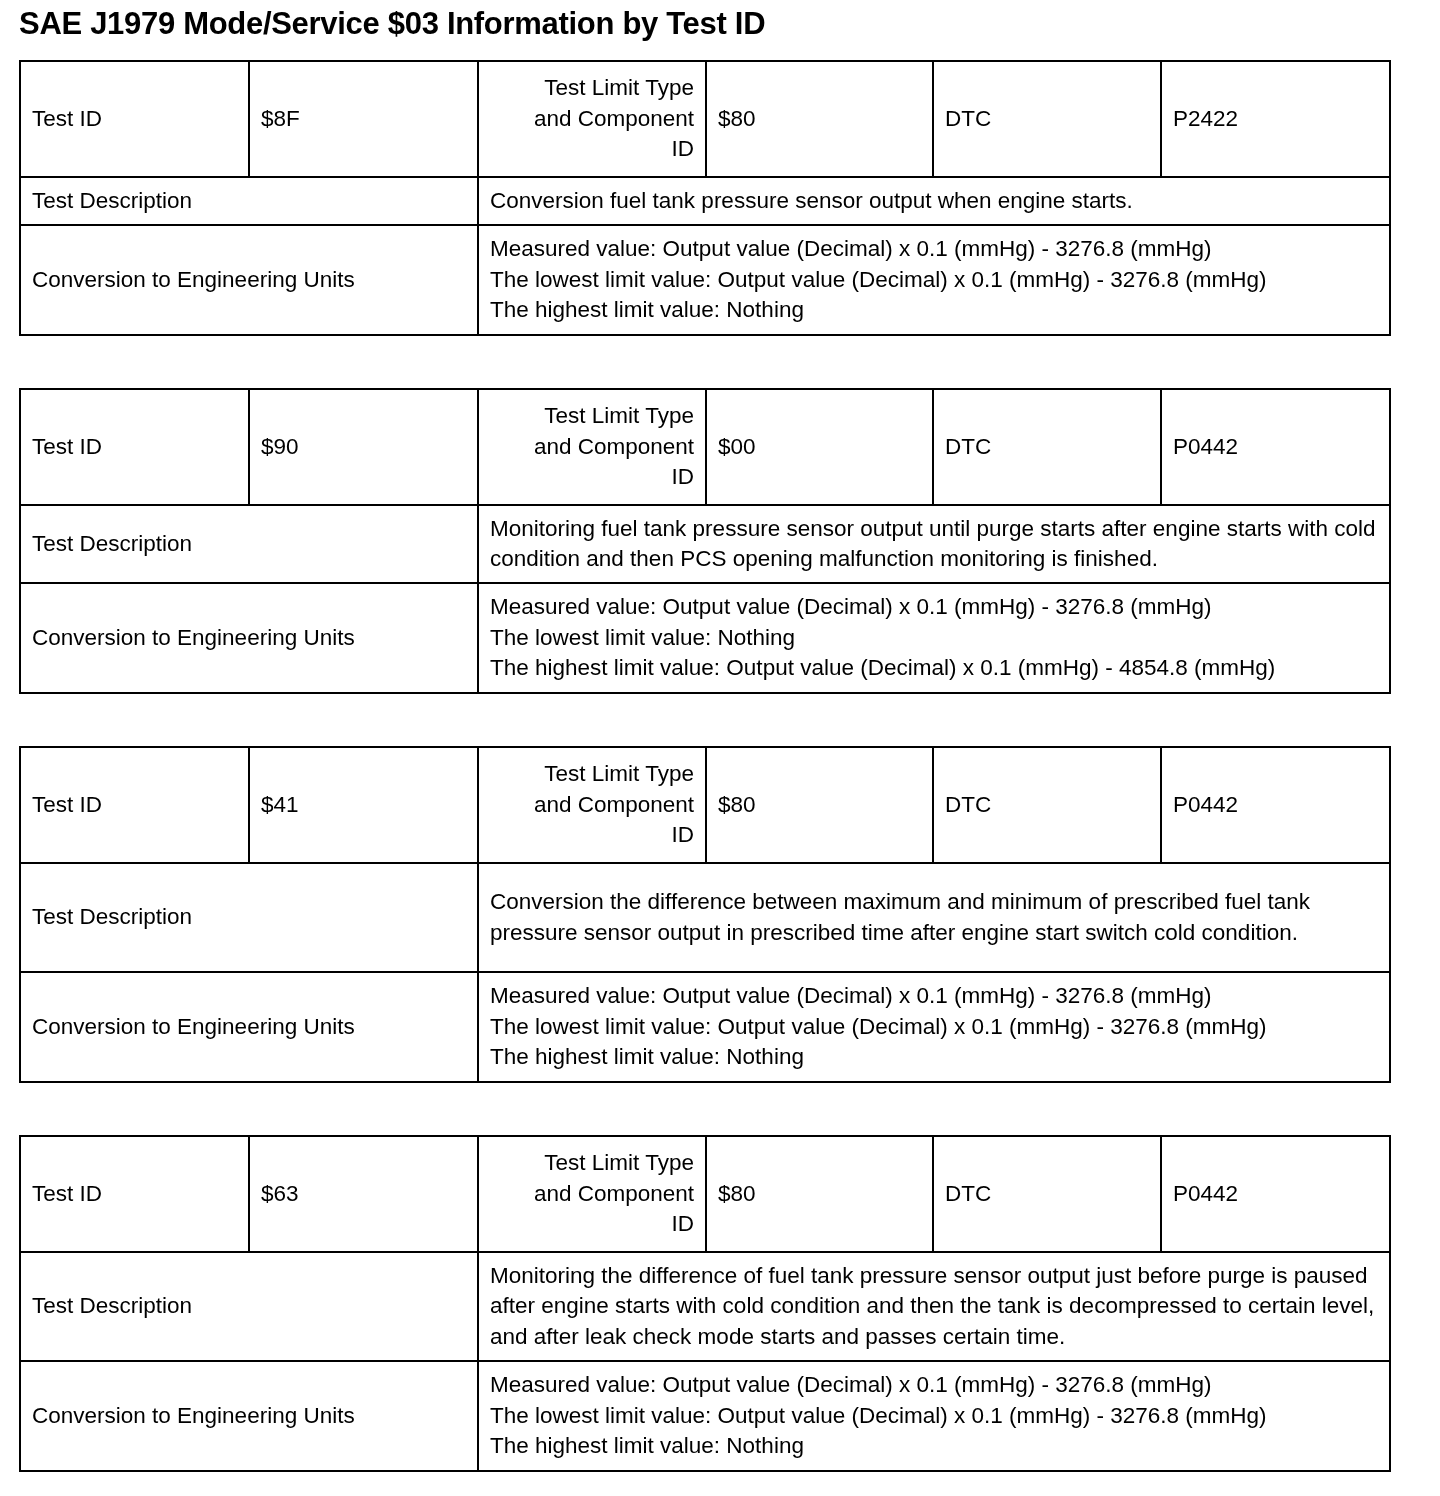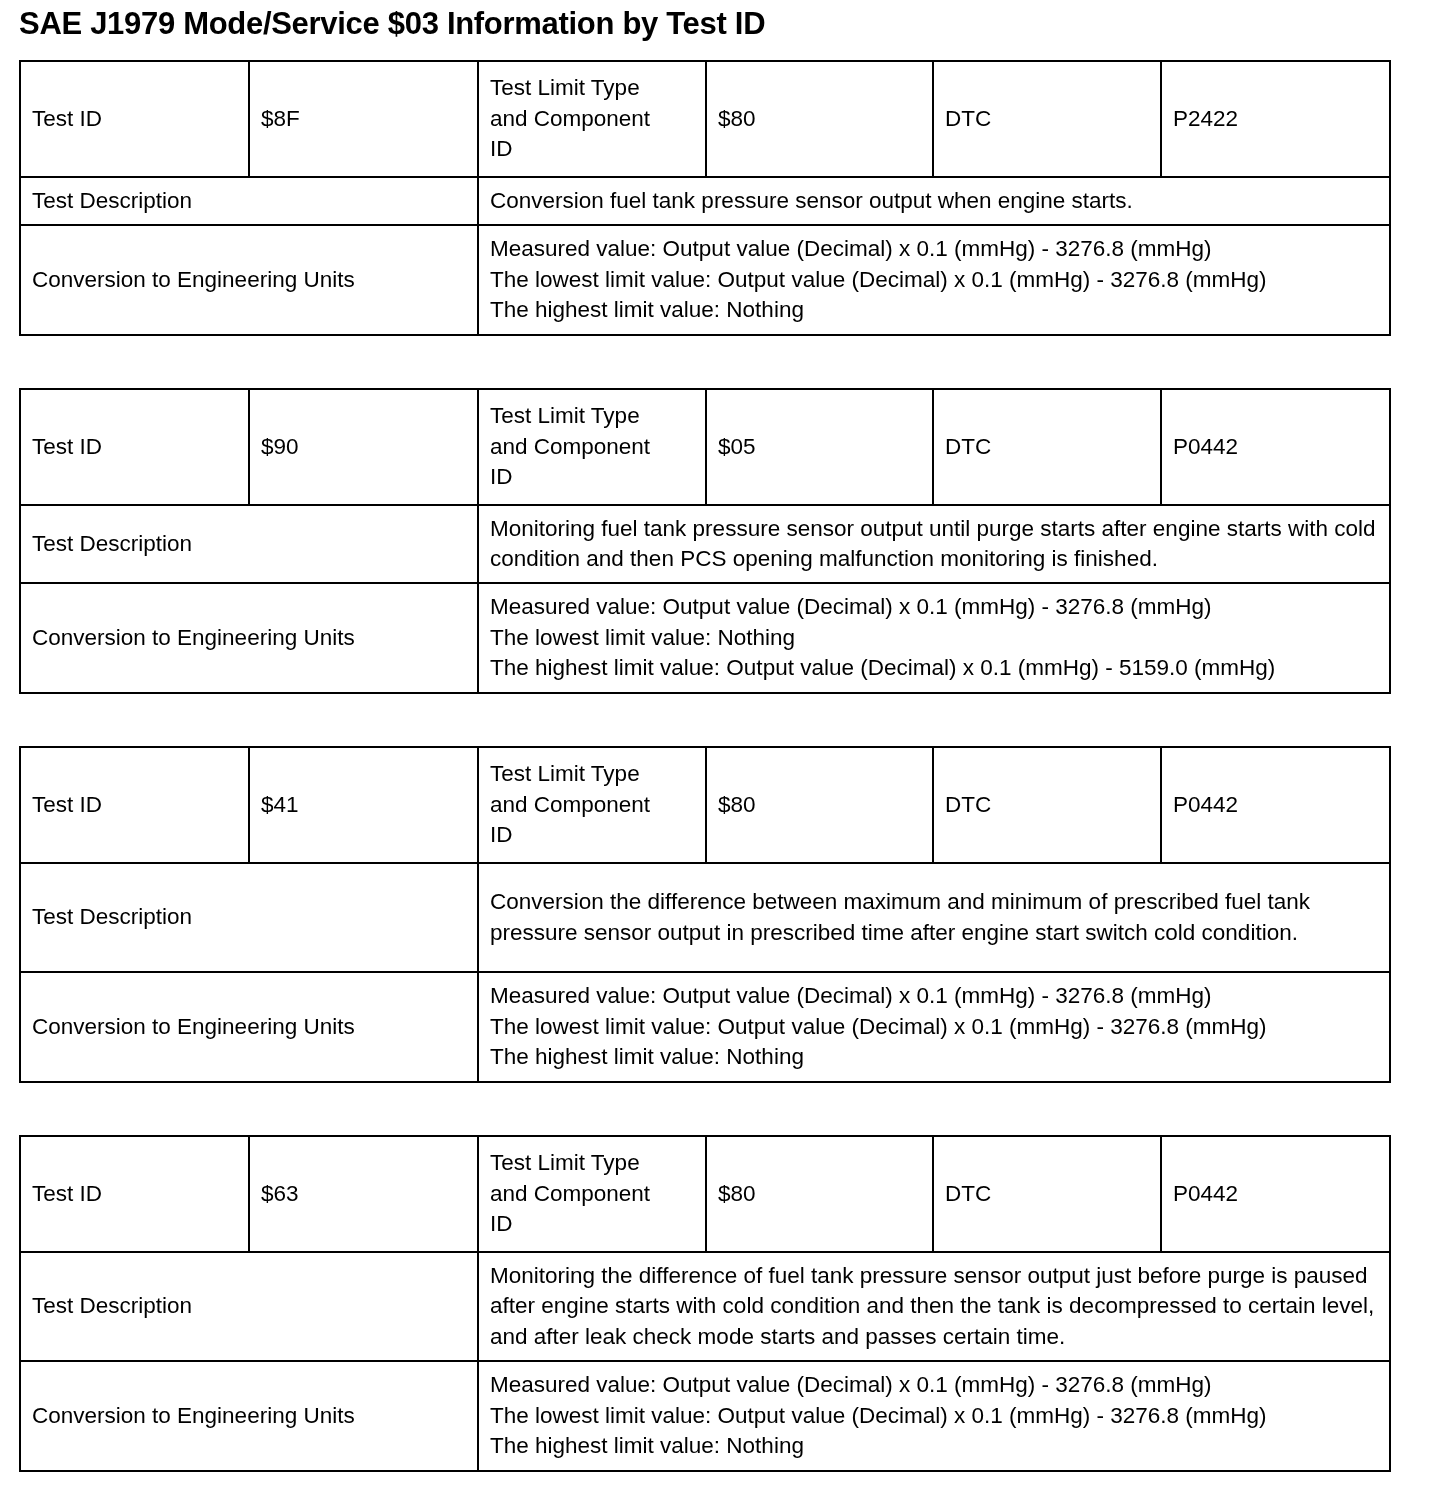--- a/index.html
+++ b/index.html
@@ -1,20 +1,20 @@
 <!DOCTYPE html>
 <html><head>
   <meta charset="utf-8">
   <style>
     html, body { margin:0; padding:0; background:#ffffff; }
     body { width:1440px; height:1496px; position:relative; font-family:"Liberation Sans", sans-serif; color:#000; }
     .title { position:absolute; left:19px; top:6px; font-size:31px; font-weight:bold; letter-spacing:-0.3px; white-space:nowrap; }
     table.t { position:absolute; left:19px; width:1370px; border-collapse:collapse; table-layout:fixed; font-size:22.5px; line-height:30.5px; }
     table.t td { border:2px solid #000; padding:0 11px; vertical-align:middle; }
-    .lim { padding-top:4px !important; padding-bottom:4px !important; }
+    .lim { padding-top:4px !important; padding-bottom:4px !important;text-align:right; }
     .row1 td { height:106px; }
     .desc-1 td { height:46px; }
     .desc-2 td { height:76px; }
     .desc-3 td { height:107px; }
     .conv td { height:108px; }
     .ml { white-space:pre-line; }
   </style>
 </head>
 <body>
 
@@ -64,34 +64,34 @@
       <col style="width:228px">
       <col style="width:229px">
     </colgroup>
   <tbody>
       <tr class="row1">
     <td>Test ID</td>
     <td>$90</td>
     <td class="ml lim">Test Limit Type
  and Component
  ID</td>
-    <td>$05</td>
+    <td>$00</td>
     <td>DTC</td>
     <td>P0442</td>
   </tr>
   <tr class="desc-2">
     <td colspan="2">Test Description</td>
     <td colspan="4">Monitoring fuel tank pressure sensor output until purge starts after engine starts with cold condition and then PCS opening malfunction monitoring is finished.</td>
   </tr>
   <tr class="conv">
     <td colspan="2">Conversion to Engineering Units</td>
     <td colspan="4">
       <div>Measured value: Output value (Decimal) x 0.1 (mmHg) - 3276.8 (mmHg)</div>
       <div>The lowest limit value: Nothing</div>
-      <div>The highest limit value: Output value (Decimal) x 0.1 (mmHg) - 5159.0 (mmHg)</div>
+      <div>The highest limit value: Output value (Decimal) x 0.1 (mmHg) - 4854.8 (mmHg)</div>
     </td>
   </tr>
 </tbody>
   </table>
 
 <table class="t" style="top:746px;">
   <colgroup>
       <col style="width:229px">
       <col style="width:229px">
       <col style="width:228px">

